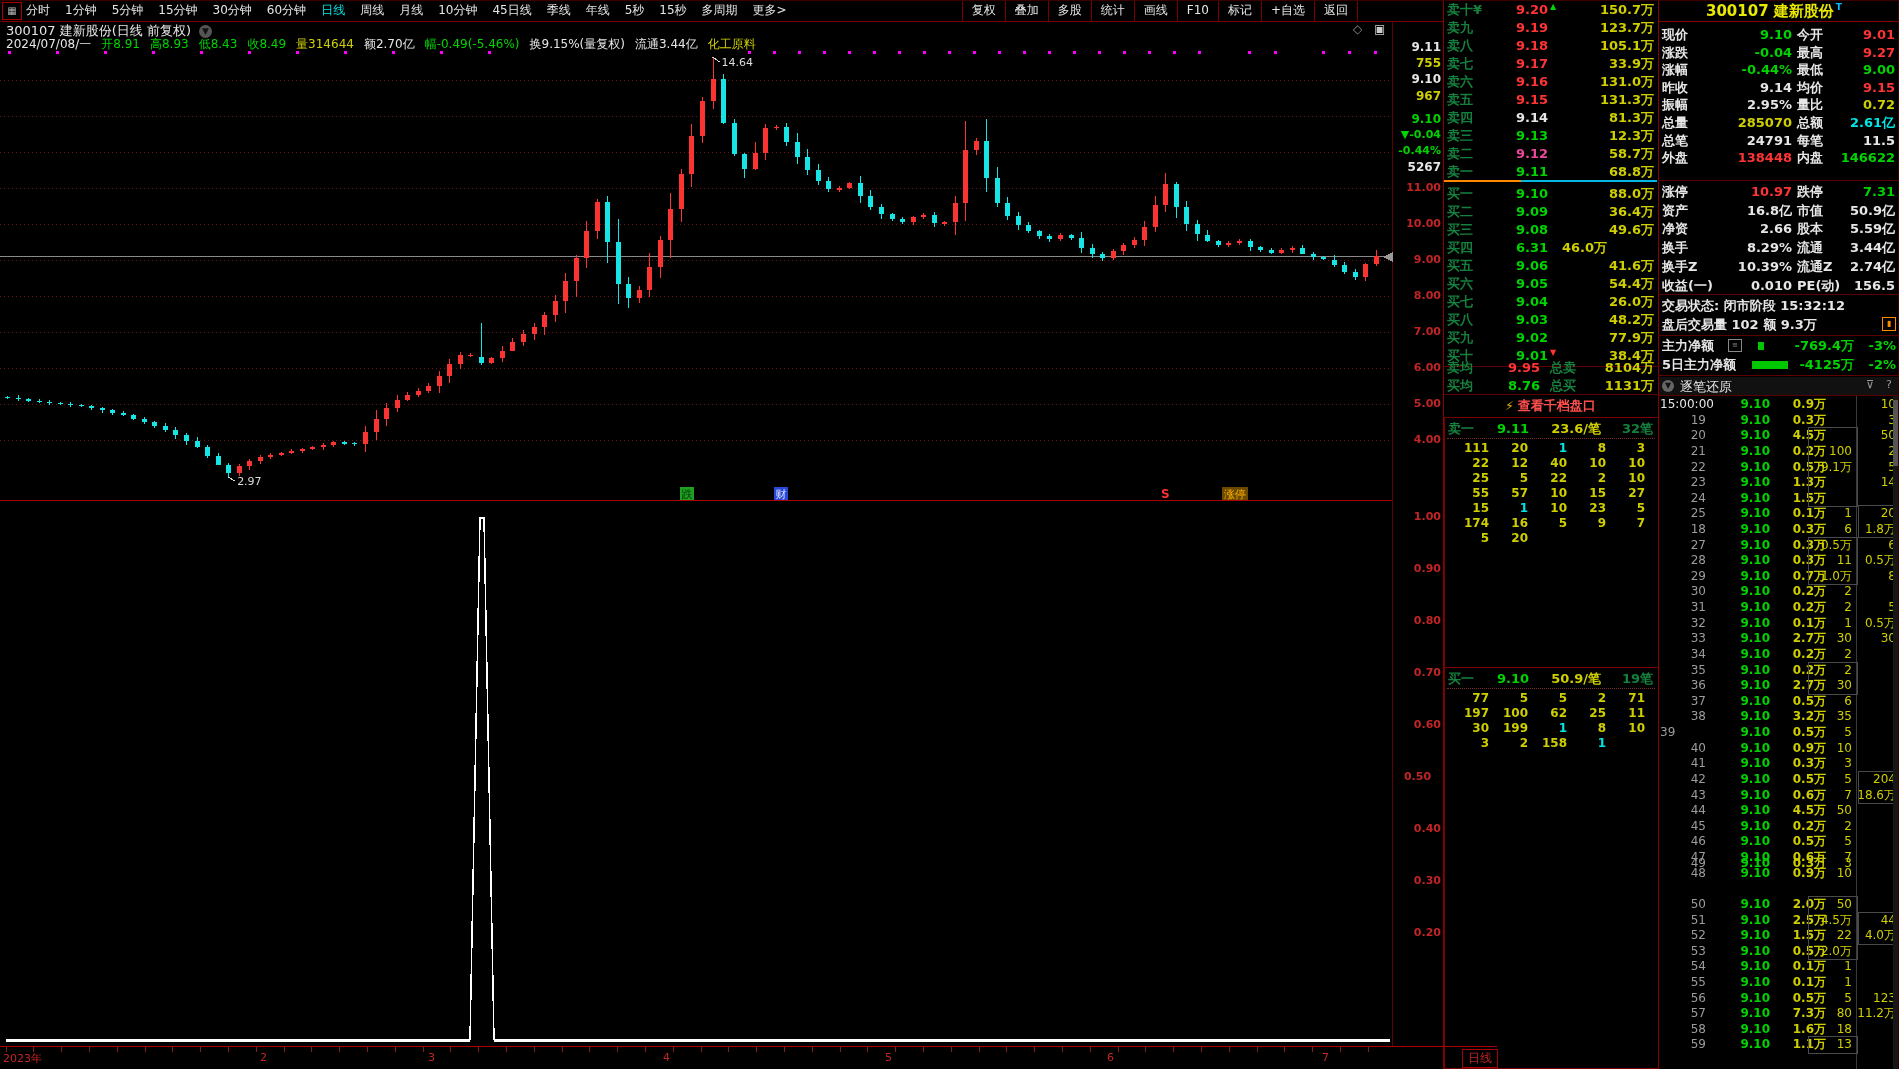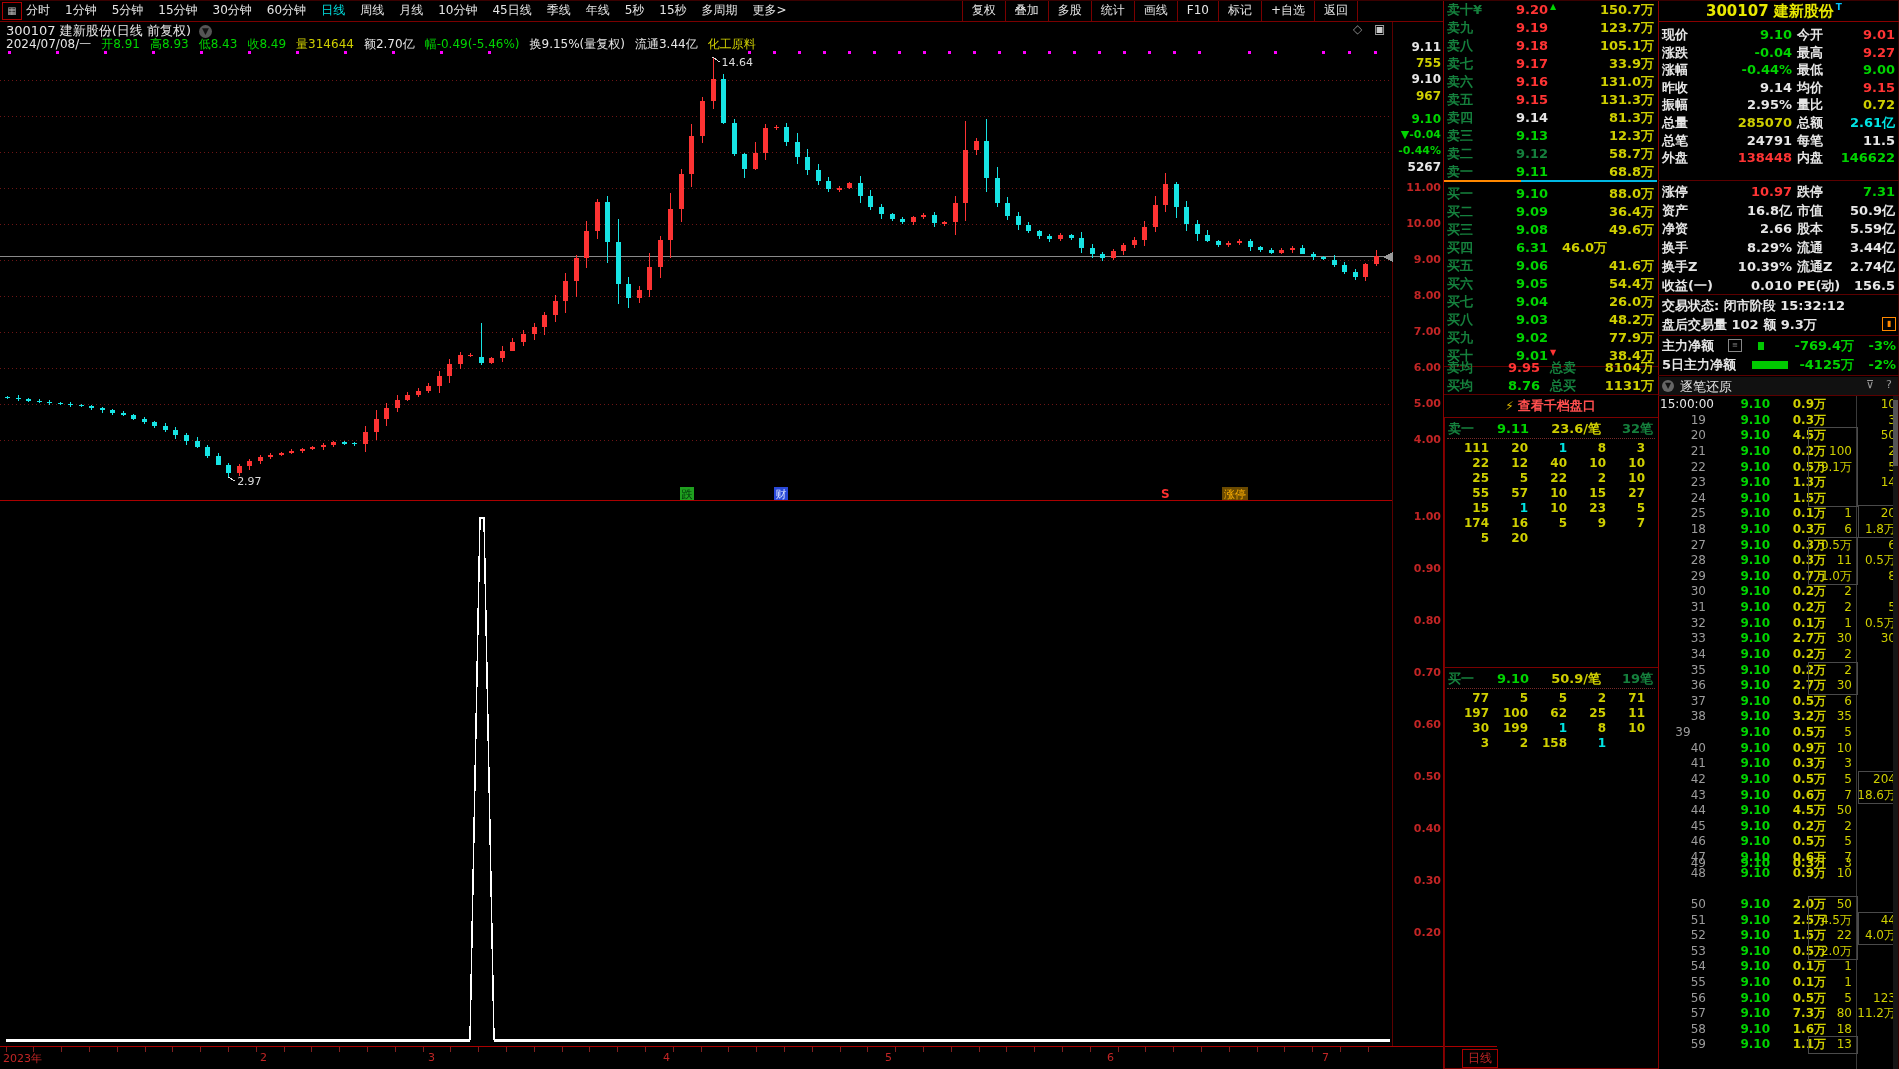--- a/index.html
+++ b/index.html
@@ -449,21 +449,21 @@
       <div style="position: absolute; left: 1394px; top: 289px; width: 47px; text-align: right; font-size: 11px; font-weight: 700; color: rgb(194, 37, 37);">8.00</div>
       <div style="position: absolute; left: 1394px; top: 325px; width: 47px; text-align: right; font-size: 11px; font-weight: 700; color: rgb(194, 37, 37);">7.00</div>
       <div style="position: absolute; left: 1394px; top: 361px; width: 47px; text-align: right; font-size: 11px; font-weight: 700; color: rgb(194, 37, 37);">6.00</div>
       <div style="position: absolute; left: 1394px; top: 397px; width: 47px; text-align: right; font-size: 11px; font-weight: 700; color: rgb(194, 37, 37);">5.00</div>
       <div style="position: absolute; left: 1394px; top: 433px; width: 47px; text-align: right; font-size: 11px; font-weight: 700; color: rgb(194, 37, 37);">4.00</div>
       <div style="position: absolute; left: 1394px; top: 510px; width: 47px; text-align: right; font-size: 11px; font-weight: 700; color: rgb(194, 37, 37);">1.00</div>
       <div style="position: absolute; left: 1394px; top: 562px; width: 47px; text-align: right; font-size: 11px; font-weight: 700; color: rgb(194, 37, 37);">0.90</div>
       <div style="position: absolute; left: 1394px; top: 614px; width: 47px; text-align: right; font-size: 11px; font-weight: 700; color: rgb(194, 37, 37);">0.80</div>
       <div style="position: absolute; left: 1394px; top: 666px; width: 47px; text-align: right; font-size: 11px; font-weight: 700; color: rgb(194, 37, 37);">0.70</div>
       <div style="position: absolute; left: 1394px; top: 718px; width: 47px; text-align: right; font-size: 11px; font-weight: 700; color: rgb(194, 37, 37);">0.60</div>
-      <div style="position: absolute; left: 1394px; top: 770px; width: 47px; text-align: right; font-size: 11px; font-weight: 700; color: rgb(194, 37, 37);">0.50</div>
+      <div style="position: absolute; left: 1394px; top: 770px; width: 47px; text-align: center; font-size: 11px; font-weight: 700; color: rgb(194, 37, 37);">0.50</div>
       <div style="position: absolute; left: 1394px; top: 822px; width: 47px; text-align: right; font-size: 11px; font-weight: 700; color: rgb(194, 37, 37);">0.40</div>
       <div style="position: absolute; left: 1394px; top: 874px; width: 47px; text-align: right; font-size: 11px; font-weight: 700; color: rgb(194, 37, 37);">0.30</div>
       <div style="position: absolute; left: 1394px; top: 926px; width: 47px; text-align: right; font-size: 11px; font-weight: 700; color: rgb(194, 37, 37);">0.20</div>
     </div>
   <div id="queue-panel">
       <div style="position: absolute; left: 1444px; top: 1px; width: 213px; height: 18px;">
         <div class="qcell w" style="position: absolute; left: 3px; top: 0px;">卖十¥</div>
         <div class="qcell" style="position: absolute; left: 56px; top: 0px; width: 48px; text-align: right; color: rgb(255, 52, 52);">9.20</div>
         <div style="position: absolute; left: 106px; top: 1px; font-size: 8px; color: rgb(0, 212, 0);">▲</div>
         <div class="qcell y" style="position: absolute; left: 118px; top: 0px; width: 92px; text-align: right;">150.7万</div>
@@ -498,21 +498,21 @@
         <div class="qcell" style="position: absolute; left: 56px; top: 0px; width: 48px; text-align: right; color: rgb(230, 230, 230);">9.14</div>
         <div class="qcell y" style="position: absolute; left: 118px; top: 0px; width: 92px; text-align: right;">81.3万</div>
       </div>
       <div style="position: absolute; left: 1444px; top: 127px; width: 213px; height: 18px;">
         <div class="qcell w" style="position: absolute; left: 3px; top: 0px;">卖三</div>
         <div class="qcell" style="position: absolute; left: 56px; top: 0px; width: 48px; text-align: right; color: rgb(0, 212, 0);">9.13</div>
         <div class="qcell y" style="position: absolute; left: 118px; top: 0px; width: 92px; text-align: right;">12.3万</div>
       </div>
       <div style="position: absolute; left: 1444px; top: 145px; width: 213px; height: 18px;">
         <div class="qcell w" style="position: absolute; left: 3px; top: 0px;">卖二</div>
-        <div class="qcell" style="position: absolute; left: 56px; top: 0px; width: 48px; text-align: right; color: #15803d;">9.12</div>
+        <div class="qcell" style="position: absolute; left: 56px; top: 0px; width: 48px; text-align: right; color: #ec4899;">9.12</div>
         <div class="qcell y" style="position: absolute; left: 118px; top: 0px; width: 92px; text-align: right;">58.7万</div>
       </div>
       <div style="position: absolute; left: 1444px; top: 163px; width: 213px; height: 18px;">
         <div class="qcell w" style="position: absolute; left: 3px; top: 0px;">卖一</div>
         <div class="qcell" style="position: absolute; left: 56px; top: 0px; width: 48px; text-align: right; color: rgb(0, 212, 0);">9.11</div>
         <div class="qcell y" style="position: absolute; left: 118px; top: 0px; width: 92px; text-align: right;">68.8万</div>
       </div>
       <div style="position: absolute; left: 1444px; top: 180px; width: 77px; height: 2px; background: rgb(255, 136, 0);"></div>
       <div style="position: absolute; left: 1521px; top: 180px; width: 136px; height: 2px; background: rgb(0, 184, 228);"></div>
       <div style="position: absolute; left: 1444px; top: 185px; width: 213px; height: 18px;">
@@ -886,21 +886,21 @@
         <div class="tickrow" style="position: absolute; left: 114px; top: 0px; width: 52px; text-align: right; color: rgb(207, 207, 0); font-size: 12px; font-weight: 700;">0.5万</div>
         <div class="tickrow" style="position: absolute; left: 150px; top: 0px; width: 42px; text-align: right; color: rgb(207, 207, 0); font-size: 12px;">6</div>
       </div>
       <div class="tickrow" style="position: absolute; left: 1660px; top: 709.4px; width: 238px; height: 15px;">
         <div class="tickrow" style="position: absolute; left: 0px; top: 0px; width: 46px; text-align: right; color: rgb(156, 156, 156); font-size: 12px;">38</div>
         <div class="tickrow" style="position: absolute; left: 54px; top: 0px; width: 56px; text-align: right; color: rgb(0, 212, 0); font-size: 12px; font-weight: 700;">9.10</div>
         <div class="tickrow" style="position: absolute; left: 114px; top: 0px; width: 52px; text-align: right; color: rgb(207, 207, 0); font-size: 12px; font-weight: 700;">3.2万</div>
         <div class="tickrow" style="position: absolute; left: 150px; top: 0px; width: 42px; text-align: right; color: rgb(207, 207, 0); font-size: 12px;">35</div>
       </div>
       <div class="tickrow" style="position: absolute; left: 1660px; top: 725px; width: 238px; height: 15px;">
-        <div class="tickrow" style="position: absolute; left: 0px; top: 0px; width: 46px; text-align: center; color: rgb(156, 156, 156); font-size: 12px;">39</div>
+        <div class="tickrow" style="position: absolute; left: 0px; top: 0px; width: 46px; text-align: left; color: rgb(156, 156, 156); font-size: 12px;">39</div>
         <div class="tickrow" style="position: absolute; left: 54px; top: 0px; width: 56px; text-align: right; color: rgb(0, 212, 0); font-size: 12px; font-weight: 700;">9.10</div>
         <div class="tickrow" style="position: absolute; left: 114px; top: 0px; width: 52px; text-align: right; color: rgb(207, 207, 0); font-size: 12px; font-weight: 700;">0.5万</div>
         <div class="tickrow" style="position: absolute; left: 150px; top: 0px; width: 42px; text-align: right; color: rgb(207, 207, 0); font-size: 12px;">5</div>
       </div>
       <div class="tickrow" style="position: absolute; left: 1660px; top: 740.6px; width: 238px; height: 15px;">
         <div class="tickrow" style="position: absolute; left: 0px; top: 0px; width: 46px; text-align: right; color: rgb(156, 156, 156); font-size: 12px;">40</div>
         <div class="tickrow" style="position: absolute; left: 54px; top: 0px; width: 56px; text-align: right; color: rgb(0, 212, 0); font-size: 12px; font-weight: 700;">9.10</div>
         <div class="tickrow" style="position: absolute; left: 114px; top: 0px; width: 52px; text-align: right; color: rgb(207, 207, 0); font-size: 12px; font-weight: 700;">0.9万</div>
         <div class="tickrow" style="position: absolute; left: 150px; top: 0px; width: 42px; text-align: right; color: rgb(207, 207, 0); font-size: 12px;">10</div>
       </div>

